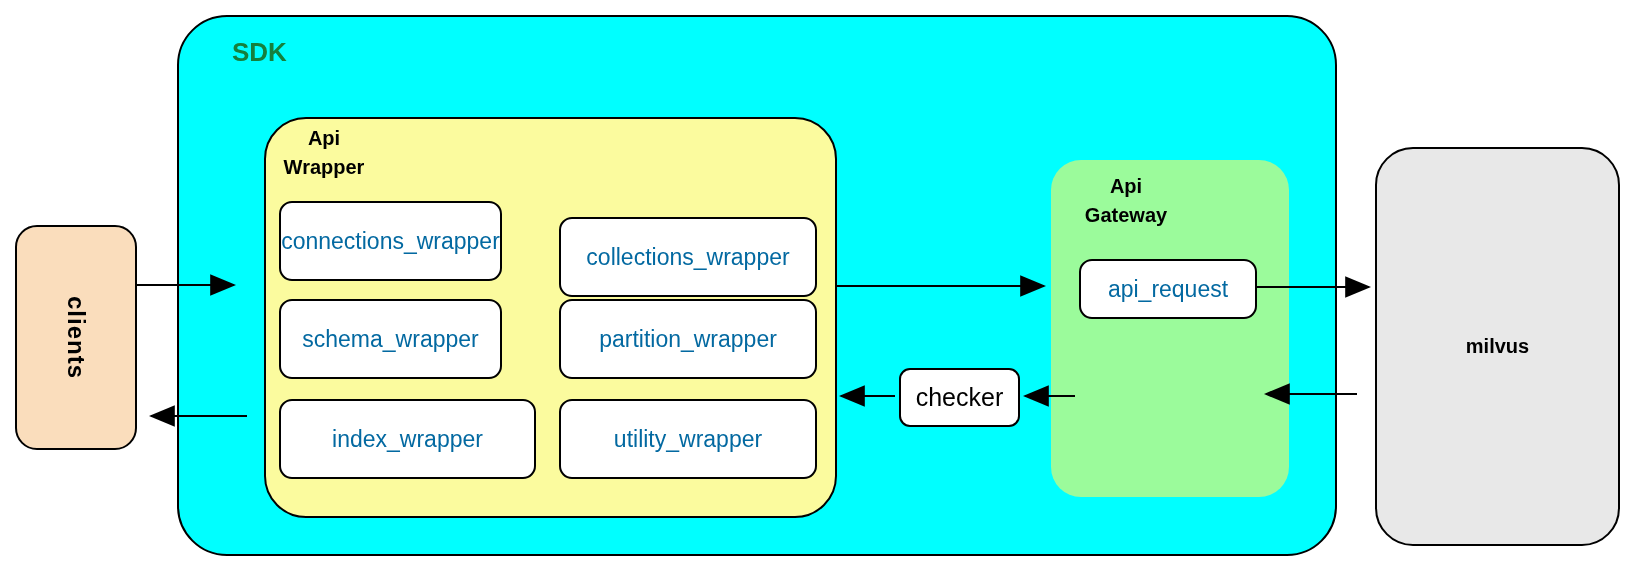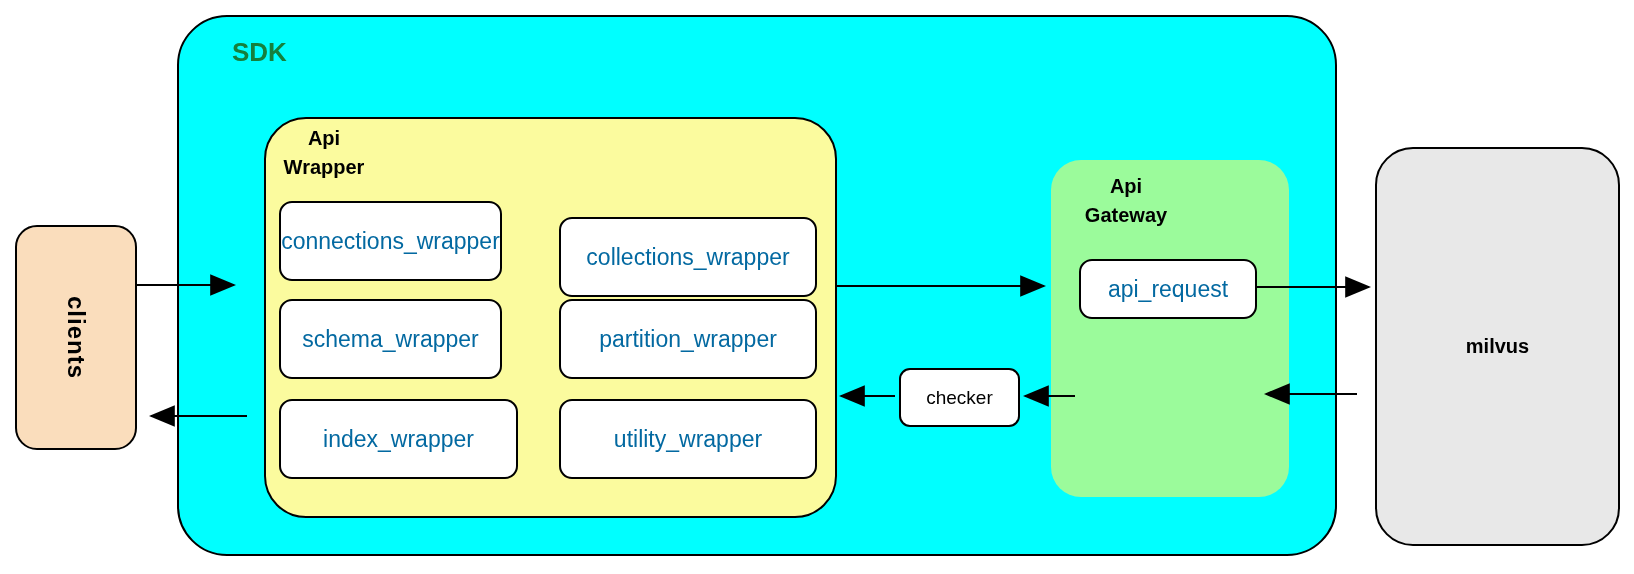--- a/index.html
+++ b/index.html
@@ -56,34 +56,34 @@
     border: 2px solid #000000;
     border-radius: 13px;
     display: flex; align-items: center; justify-content: center;
     font-size: 23px; color: #0369a1;
     text-align: center;
   }
   .w0 { left: 13px;  top: 82px;  width: 223px; height: 80px; }
   .w1 { left: 293px; top: 82px;  width: 258px; height: 80px; margin-top: 16px; }
   .w2 { left: 13px;  top: 180px; width: 223px; height: 80px; }
   .w3 { left: 293px; top: 180px; width: 258px; height: 80px; }
-  .w4 { left: 13px;  top: 280px; width: 239px; height: 80px; }
+  .w4 { left: 13px;  top: 280px; width: 257px; height: 80px; }
   .w5 { left: 293px; top: 280px; width: 258px; height: 80px; text-align: right; }
 
   .api-request  { left: 28px; top: 99px;  width: 178px; height: 60px; }
   .api-response { left: 28px; top: 210px; width: 182px; height: 60px; }
 
   .checker {
     position: absolute; left: 720px; top: 351px;
     width: 121px; height: 59px;
     background: #ffffff;
     border: 2px solid #000000;
     border-radius: 11px;
     display: flex; align-items: center; justify-content: center;
-    font-size: 19px; color: #000;
+    font-size: 25px; color: #000;
   }
 
   
   .clients {
     left: 15px; top: 225px; width: 122px; height: 225px;
     border-radius: 22px;
     display: flex; align-items: center; justify-content: center;
   }
   .clients-text {
     writing-mode: vertical-rl;

